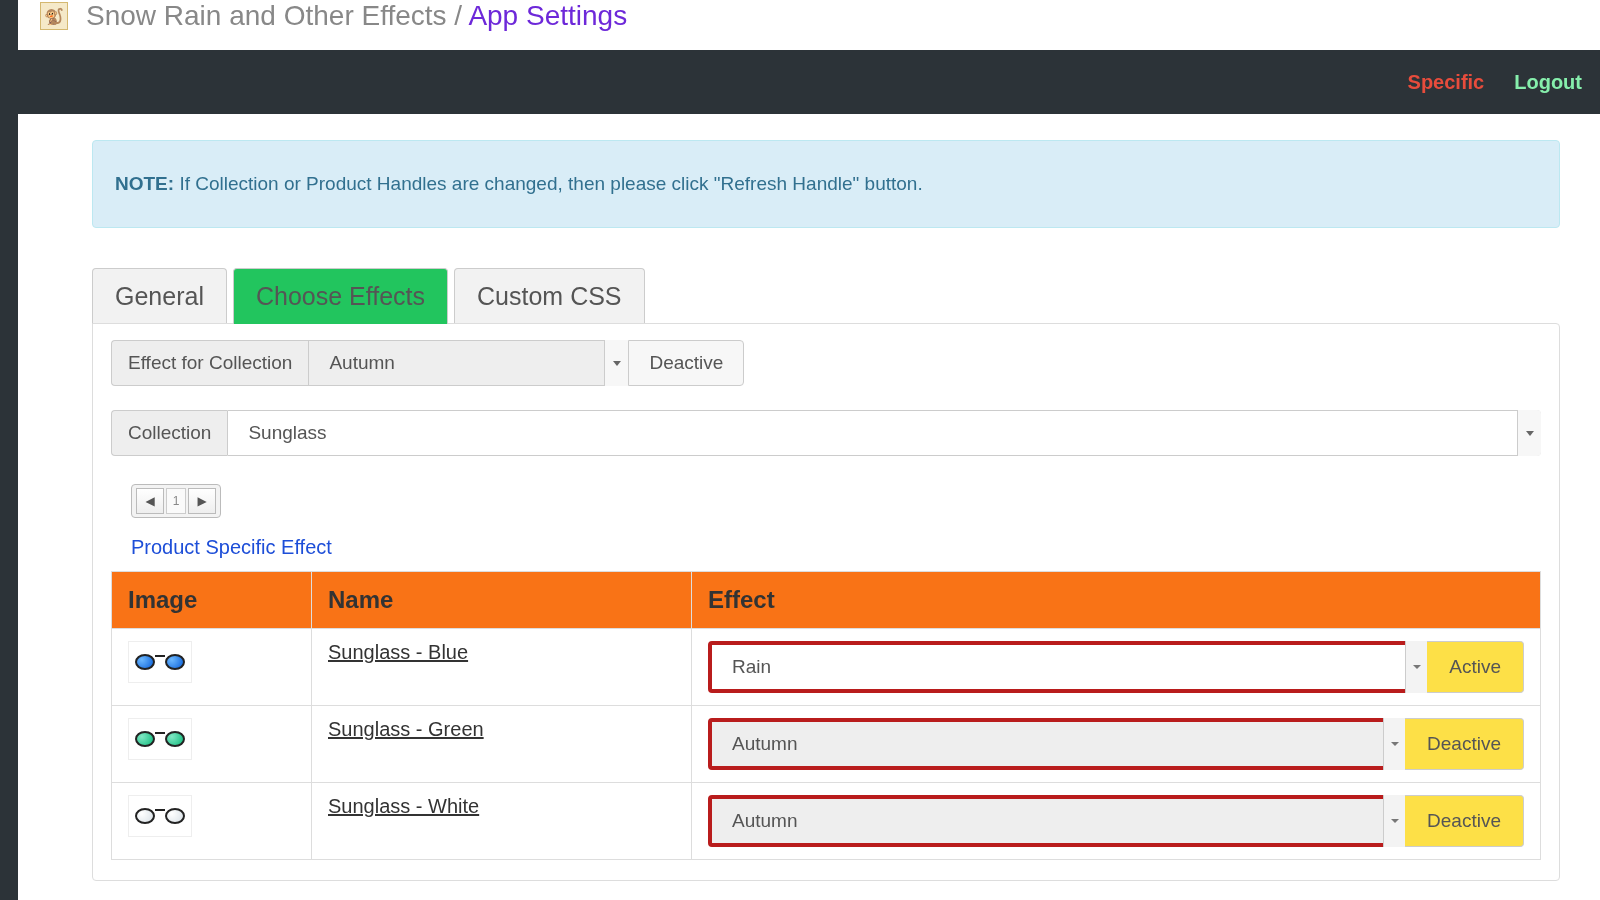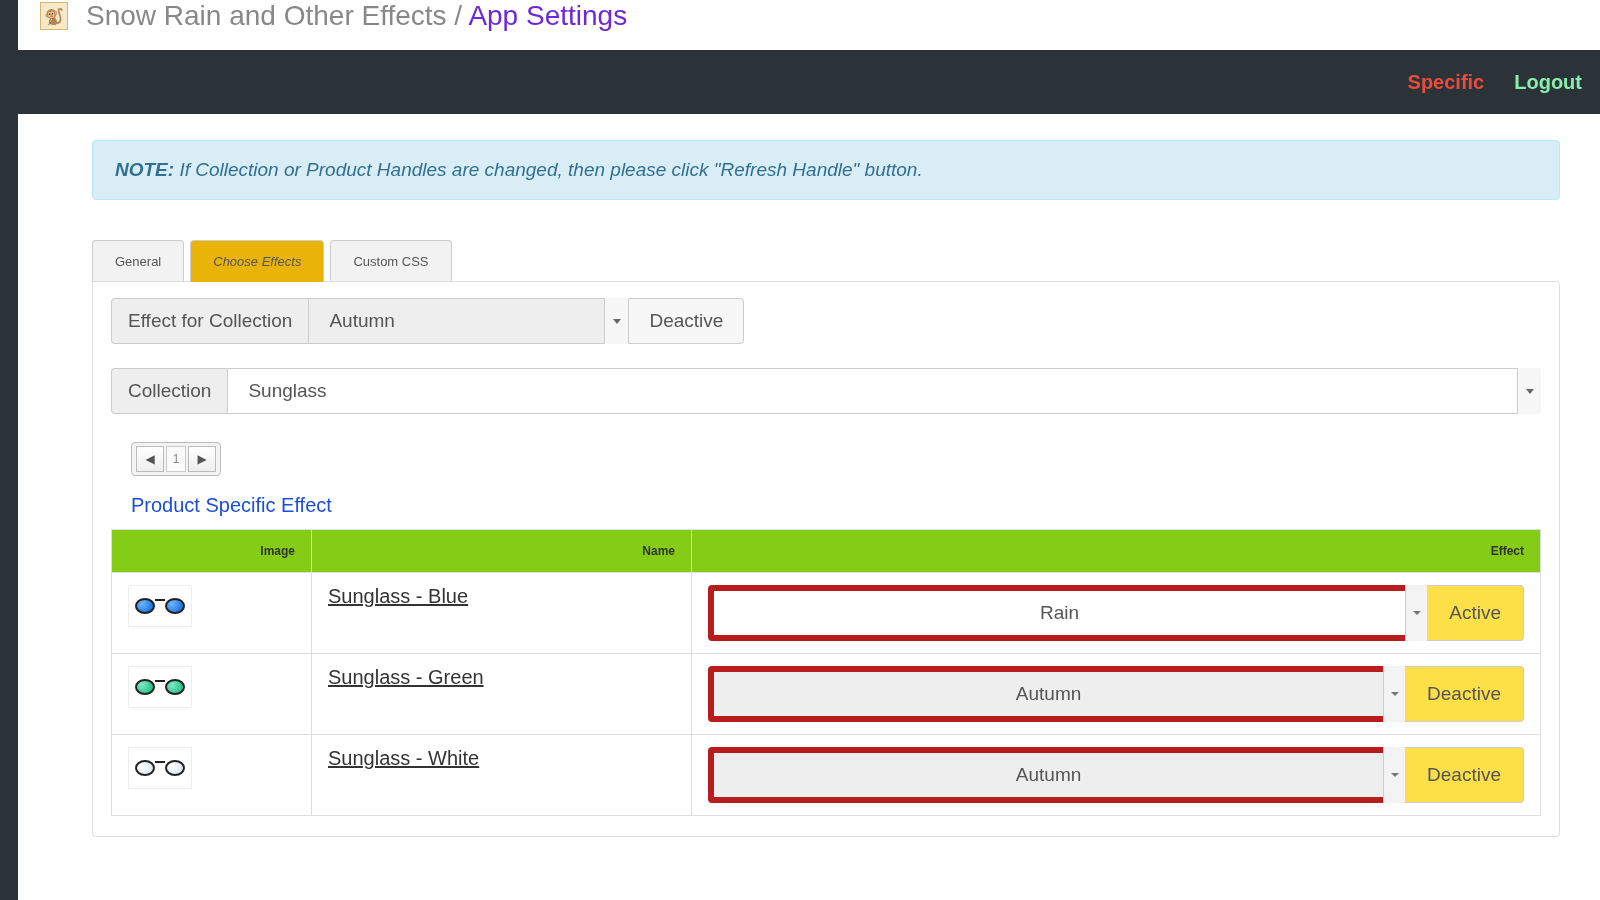--- a/index.html
+++ b/index.html
@@ -63,50 +63,48 @@
     .nav-link.active {
       color: #e74c3c;
     }
     .content {
       padding: 26px 40px 0 92px;
     }
     .note-box {
       background: #d9edf7;
       border: 1px solid #bce8f1;
       border-radius: 4px;
-      padding: 18px 22px;
+      padding: 32px 22px;
       color: #31708f;
       font-size: 19px;
       margin-bottom: 40px;
-      font-style: italic;
     }
     .note-box .note-label {
       font-weight: 700;
     }
     .tabs {
       display: flex;
       gap: 6px;
       margin-bottom: 0;
     }
     .tab {
       padding: 13px 22px;
       border: 1px solid #ccc;
       border-bottom: none;
       border-radius: 4px 4px 0 0;
       background: #f2f2f2;
       color: #555;
-      font-size: 13px;
+      font-size: 25px;
       cursor: pointer;
     }
     .tab.active {
-      background: #eab308;
+      background: #22c55e;
       color: #555;
       position: relative;
       z-index: 2;
-      font-style: italic;
     }
     .tab-panel {
       border: 1px solid #ddd;
       border-radius: 0 4px 4px 4px;
       padding: 16px 18px 20px 18px;
       margin-top: -1px;
       position: relative;
     }
     .input-row {
       display: flex;
@@ -227,25 +225,25 @@
       color: #1d4ed8;
       margin-bottom: 12px;
       margin-left: 20px;
     }
     .product-table {
       width: 100%;
       border-collapse: collapse;
       border: 1px solid #ddd;
     }
     .product-table th {
-      text-align: right;
+      text-align: left;
       padding: 14px 16px;
       border: 1px solid #ddd;
-      font-size: 12px;
-      background: #84cc16;
+      font-size: 24px;
+      background: #f97316;
     }
     .product-table td {
       padding: 12px 16px;
       border: 1px solid #ddd;
       font-size: 20px;
       vertical-align: top;
     }
     .product-table td.img-cell {
       width: 200px;
     }
@@ -293,29 +291,28 @@
       display: flex;
       align-items: stretch;
     }
     .effect-select-wrap {
       flex: 1;
       position: relative;
       display: flex;
     }
     .effect-select {
       flex: 1;
-      border: 6px solid #b91c1c;
+      border: 4px solid #b91c1c;
       padding: 11px 36px 11px 20px;
       font-size: 19px;
       color: #555;
       appearance: none;
       border-radius: 4px 0 0 4px;
       width: 100%;
       background: #fff;
-      text-align: center;
     }
     .effect-select.disabled {
       background: #eee;
     }
     .effect-select-arrow {
       position: absolute;
       right: 0;
       top: 0;
       bottom: 0;
       width: 22px;

